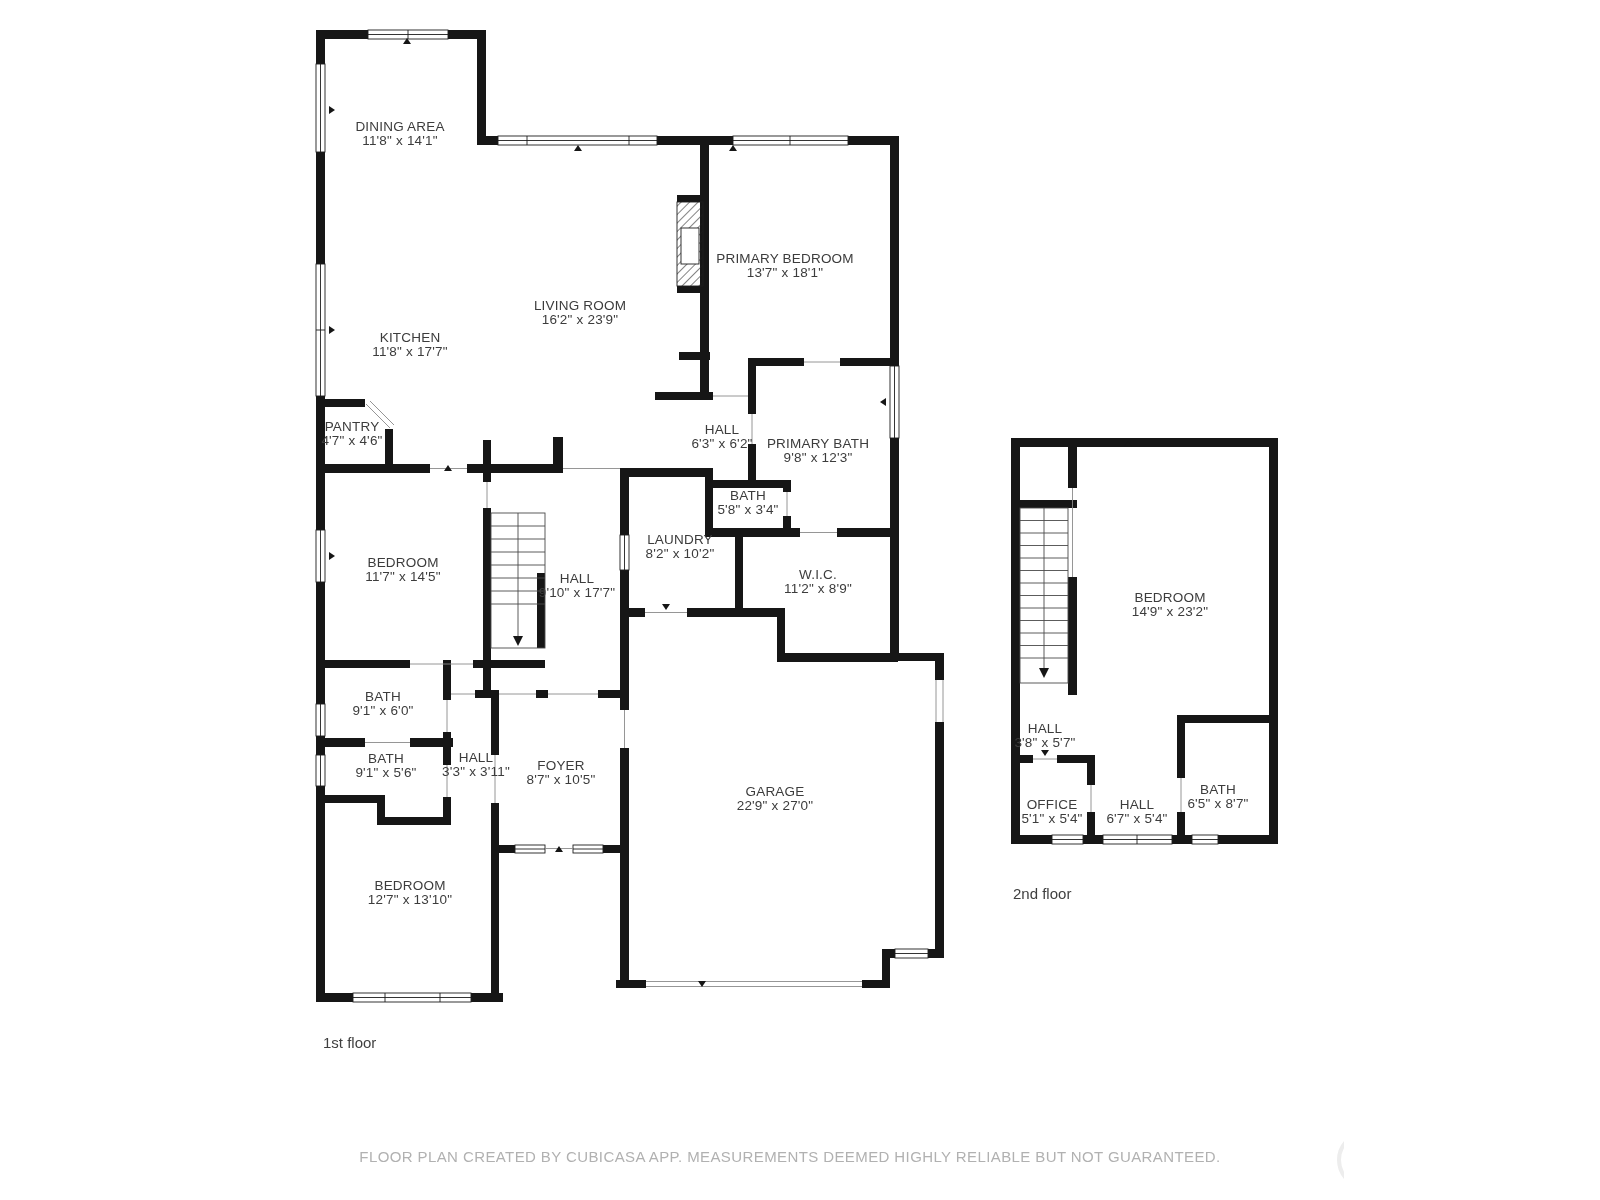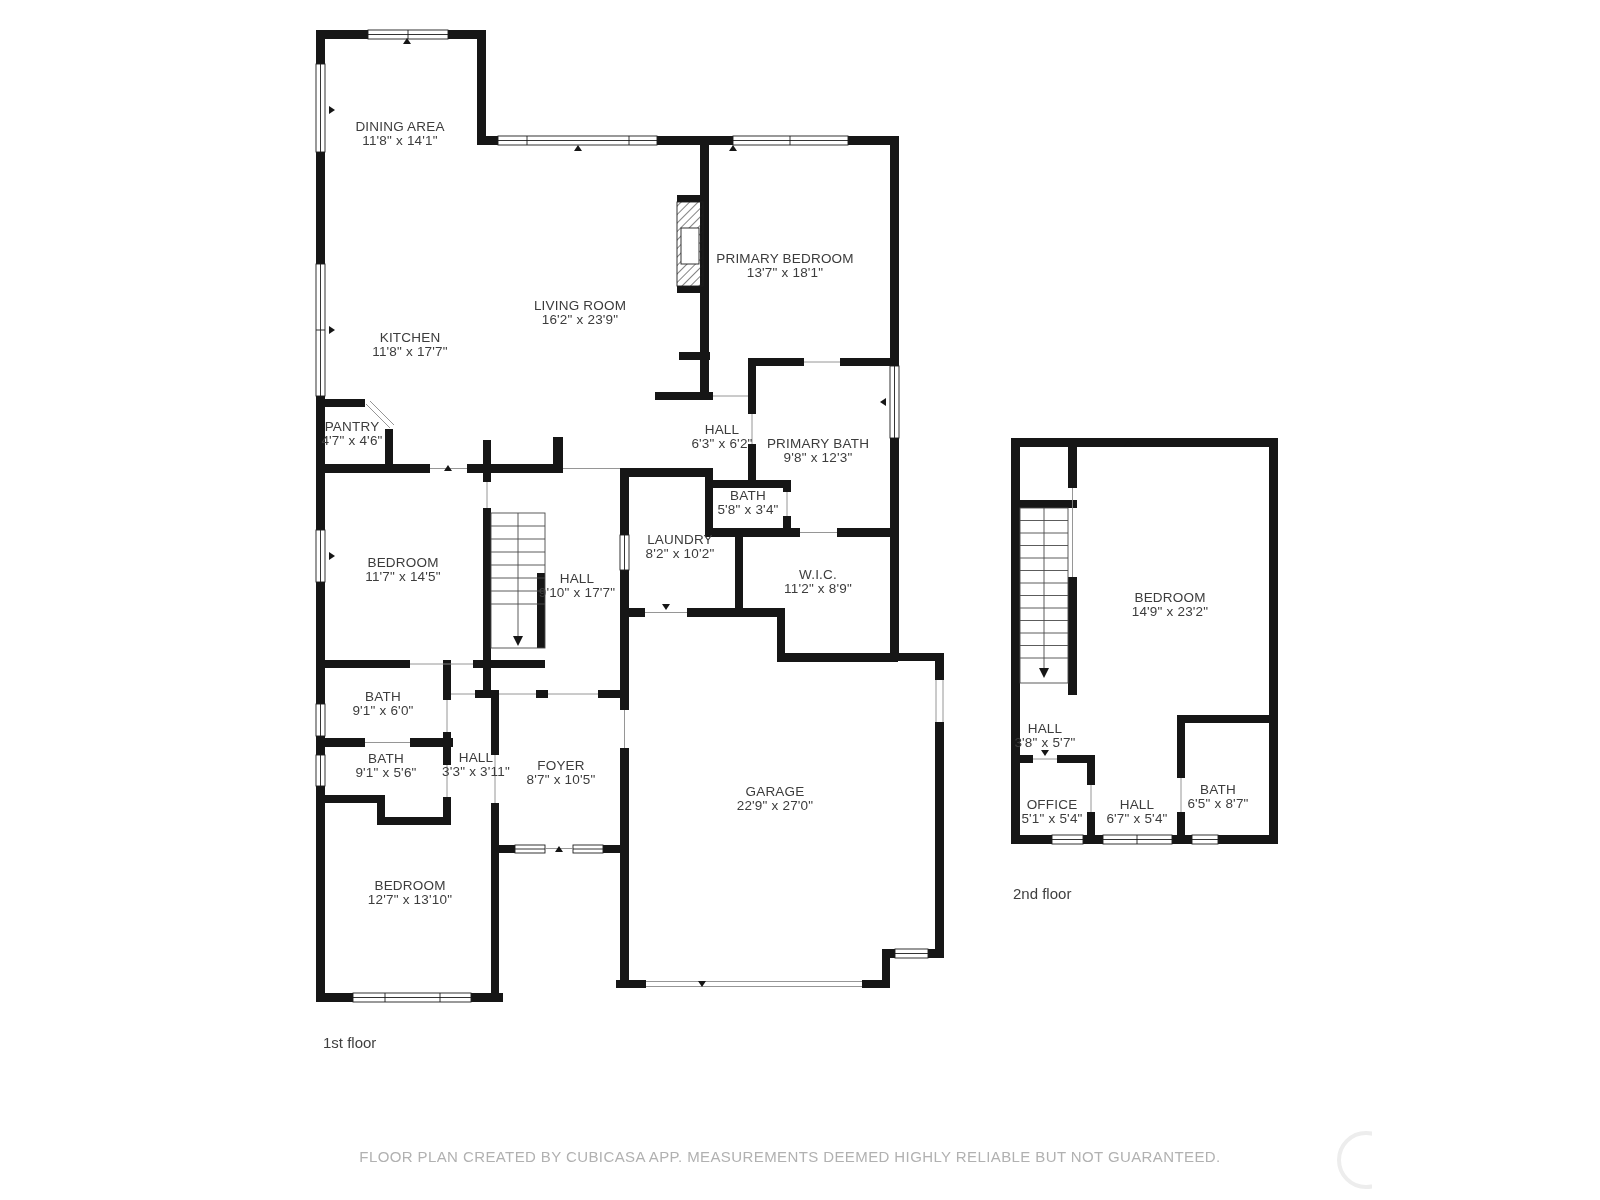--- a/index.html
+++ b/index.html
@@ -1,17 +1,17 @@
 <!DOCTYPE html>
 <html><head>
 <meta charset="utf-8">
 <style>
   html,body{margin:0;padding:0;background:#fff;}
   #canvas{position:relative;width:1344px;height:1200px;background:#ffffff;overflow:hidden;
-          font-family:"Liberation Sans", sans-serif;padding-left:28px;}
+          font-family:"Liberation Sans", sans-serif;}
   svg{position:absolute;left:0;top:0;}
   .wall{fill:#161616;stroke:none;}
   .win{fill:#ffffff;stroke:#1d1d1d;stroke-width:0.9;}
   .wl{stroke:#1d1d1d;stroke-width:0.9;}
   .door{stroke:#8a8a8a;stroke-width:0.9;fill:none;}
   .mark{fill:#161616;}
   .roomname,.roomdims{font-size:13.5px;fill:#3c3c3c;text-anchor:middle;letter-spacing:.2px;}
   .floorlabel{font-size:15px;fill:#3f3f3f;text-anchor:start;}
   .footer{font-size:15px;fill:#b1b1b1;text-anchor:middle;letter-spacing:.4px;}
   .wm{fill:none;stroke:#ededed;stroke-width:4;}

